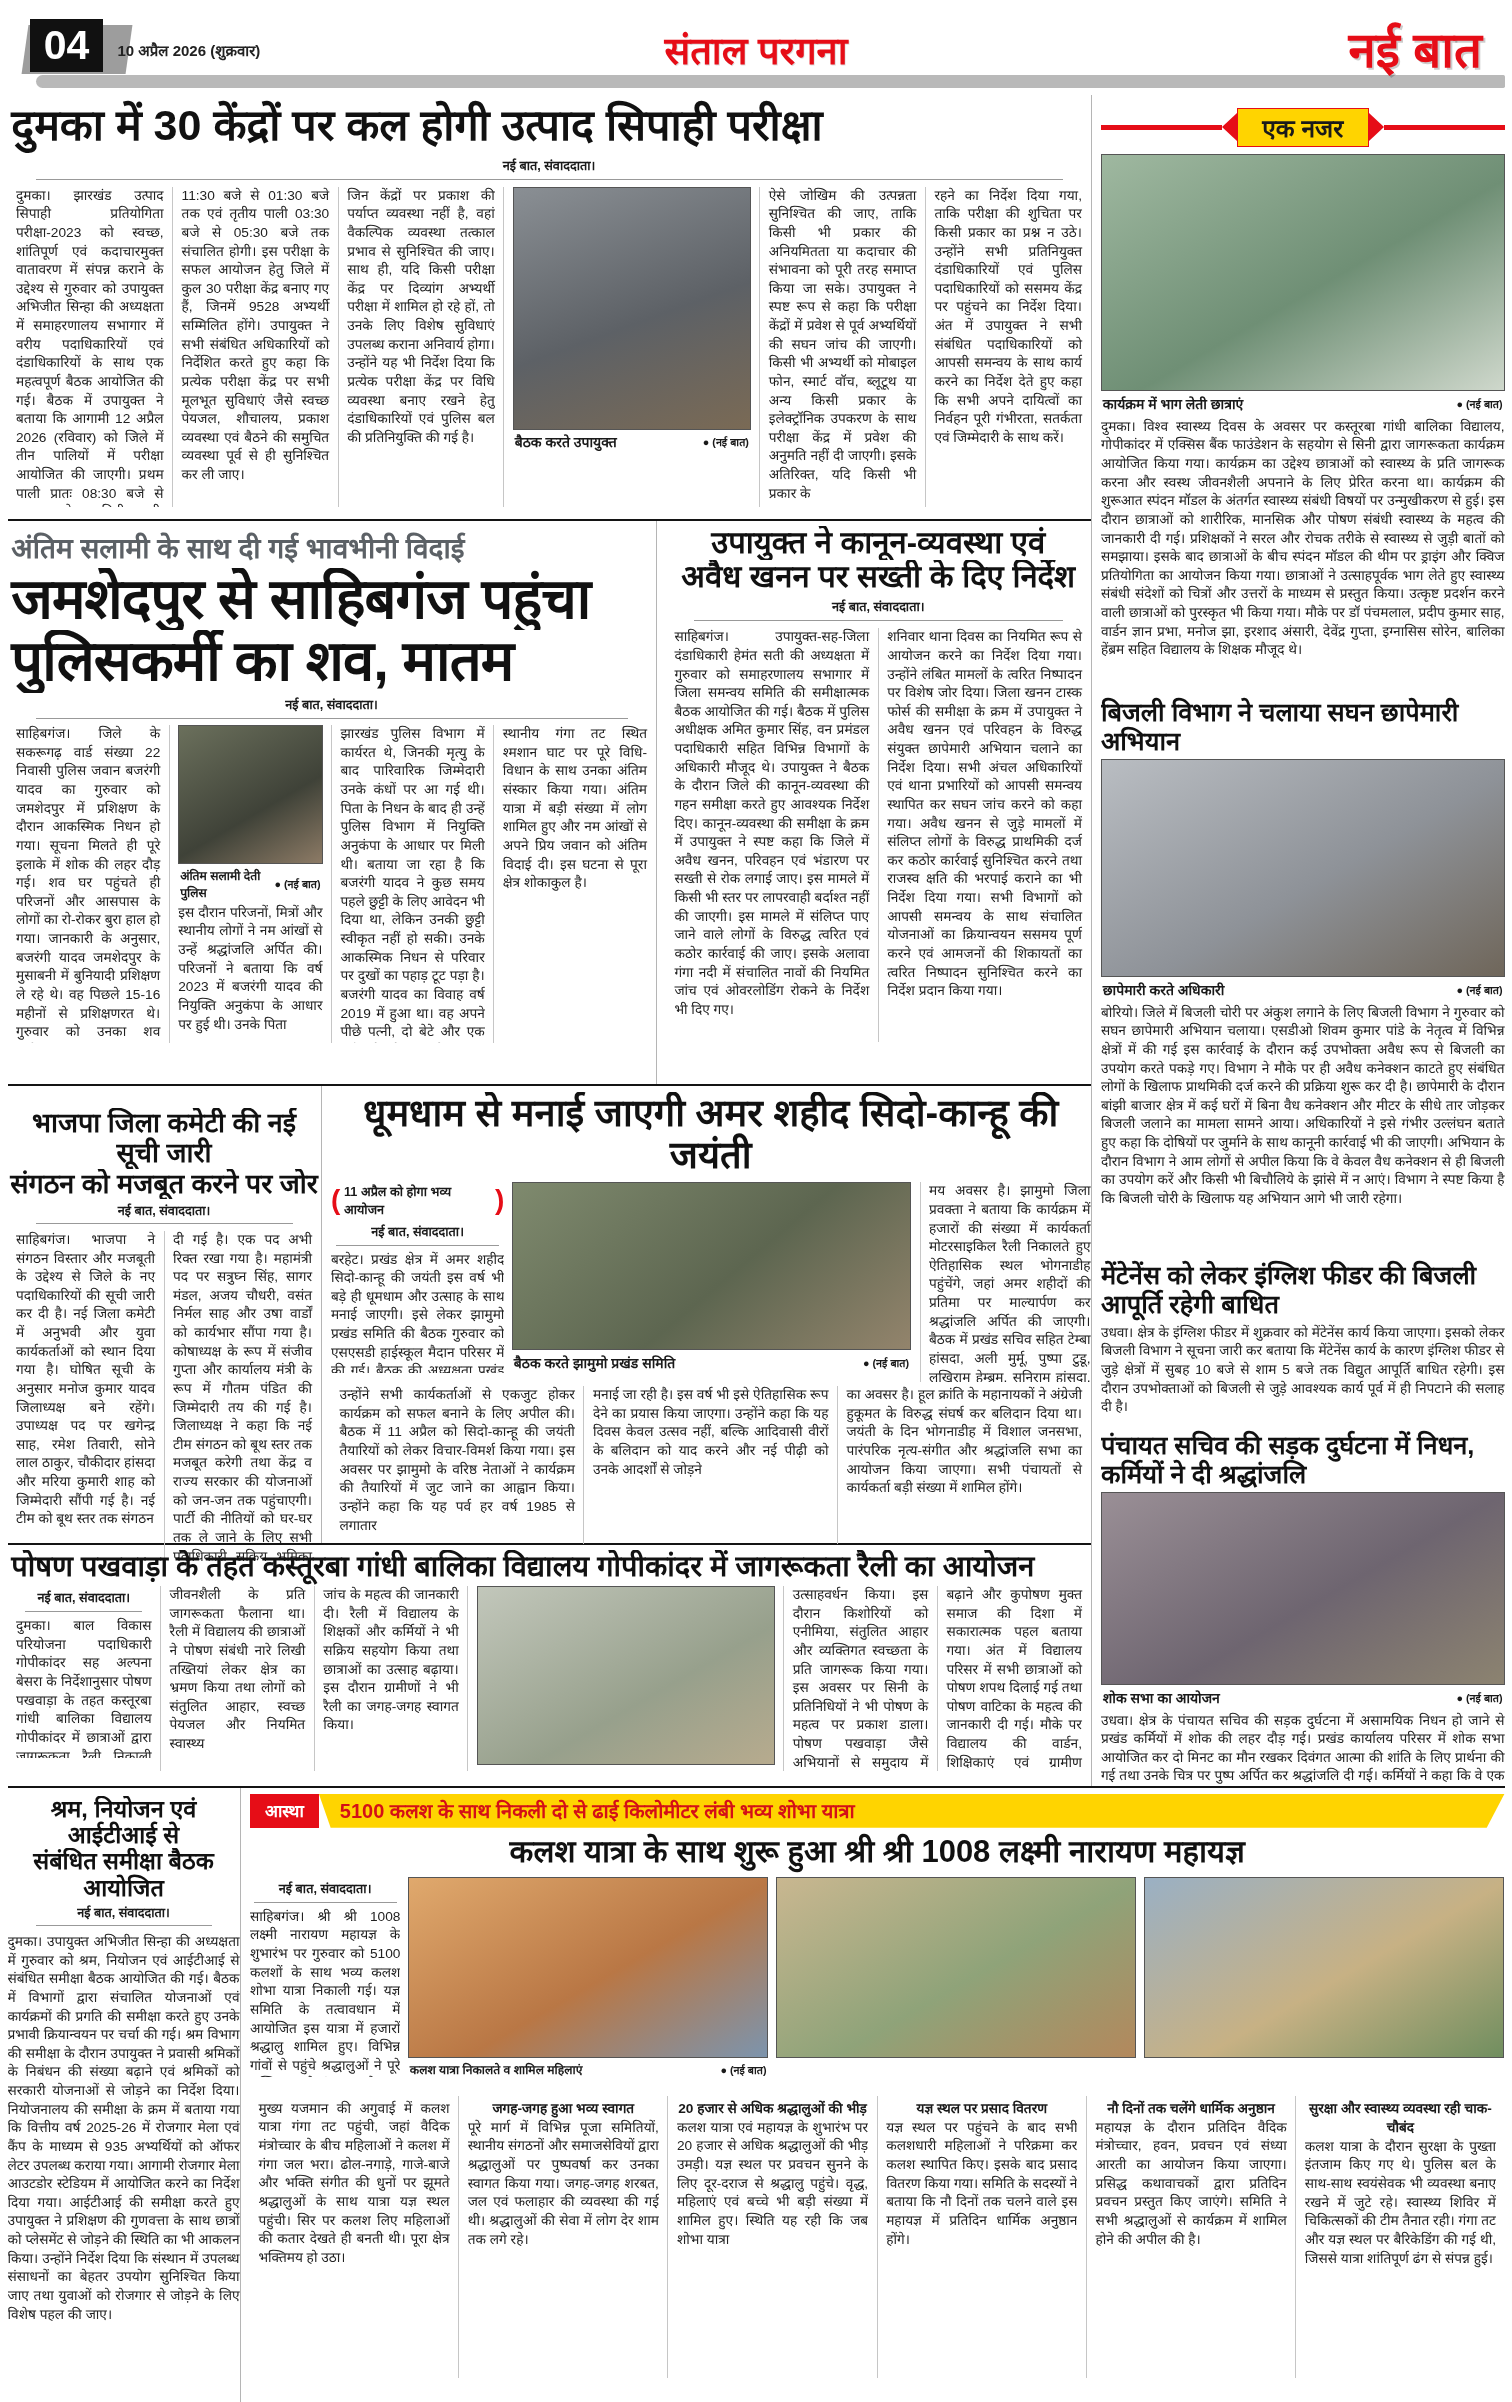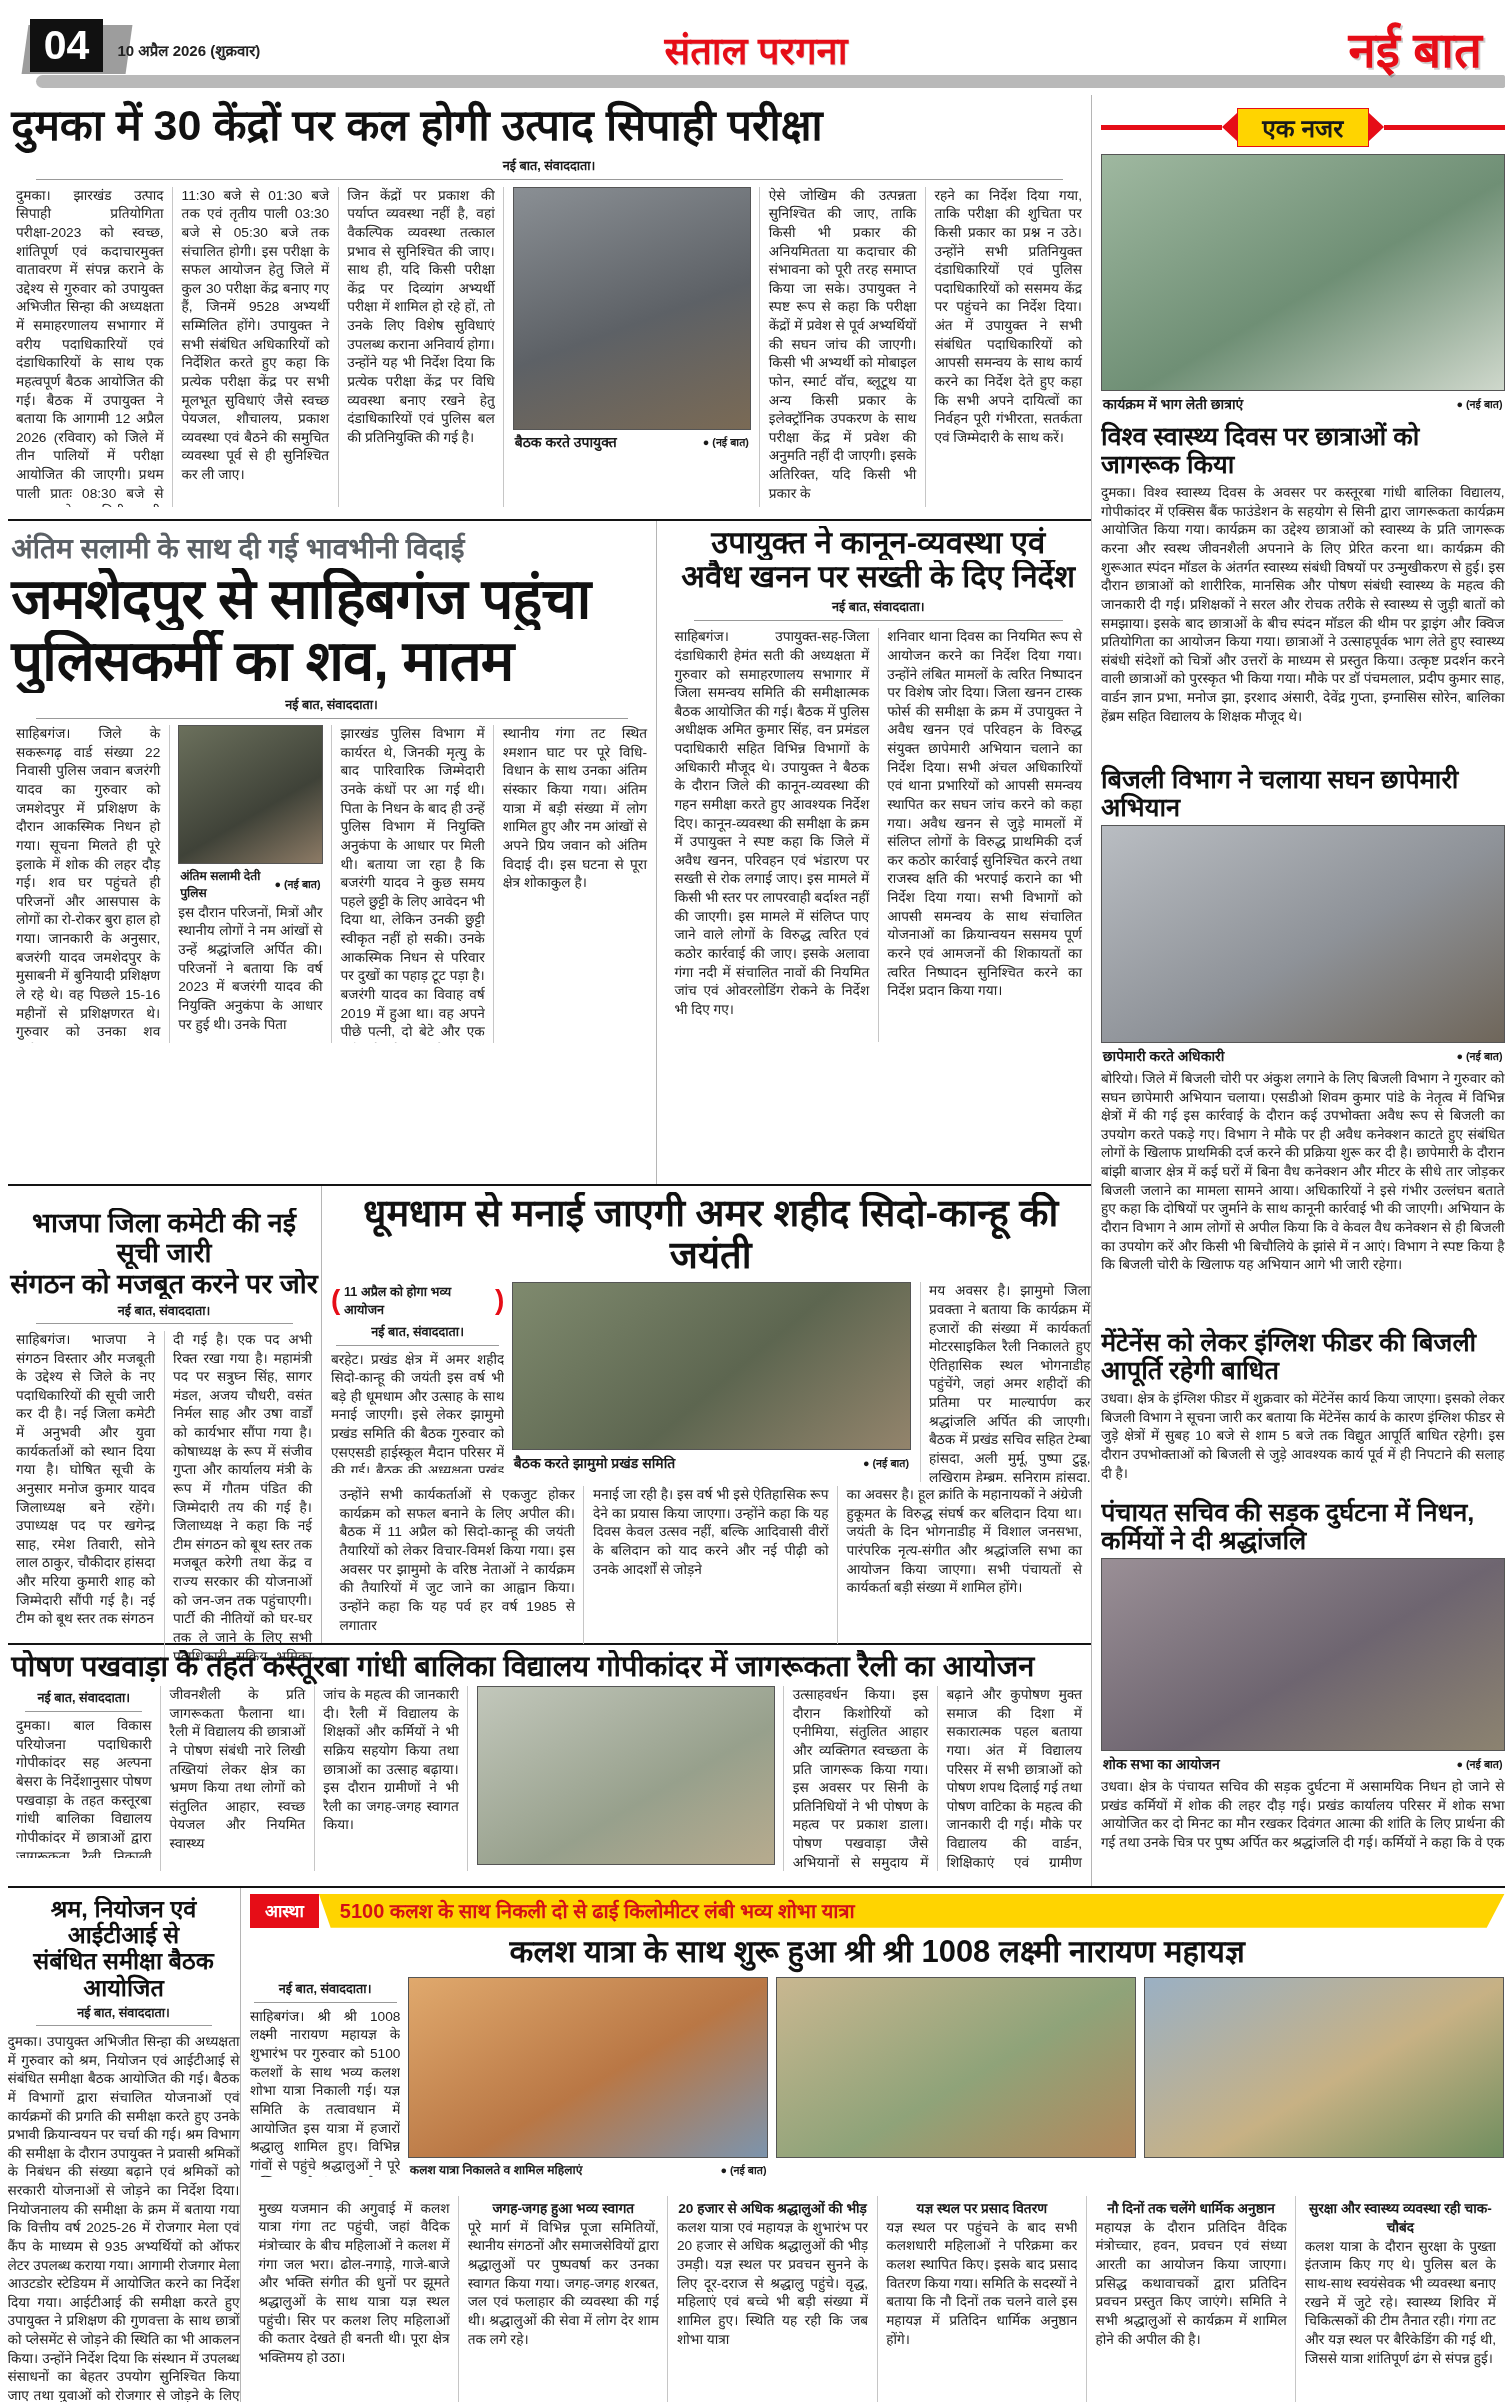--- a/index.html
+++ b/index.html
@@ -32,21 +32,21 @@
   .cols>div+div{border-left:0.9px solid #c6c6c6;}
   .rule{border-top:2.8px solid #141414;}
   
   .s1{height:424px;padding-top:3.8px;}
   .s1 .hl{font-size:43px;padding:1.9px 3.8px 5.6px;}
   .s1cols{height:320px;}
   .s1cols .tx{flex:1;}
   .s1cols .ph{width:256px;flex:0 0 256px;}
   .s1cols .ph .photo{height:243px;background:linear-gradient(160deg,#8a8f94,#5d6166 55%,#7a6a55);}
   
-  .b2{height:665px;display:flex;justify-content:flex-end;}
+  .b2{height:565px;display:flex;justify-content:flex-end;}
   .b2l{width:648px;padding-top:4.7px;}
   .kicker{font-size:28px;font-weight:bold;color:#5c6166;padding:1.9px 3.8px;}
   .b2l .big{font-size:56px;letter-spacing:-0.9px;padding:0 3.8px;}
   .b2cols{height:318px;margin-top:5.6px;}
   .b2cols>div{flex:1;}
   .b2cols .photo{height:139px;background:linear-gradient(150deg,#6b705c,#3f4238 60%,#8d7b66);}
   .b2cols .cap{font-size:12.2px;}
   .b2r{flex:1;border-left:0.9px solid #b5b5b5;padding:4.7px 0 0 9.4px;}
   .b2r .hl{font-size:31px;text-align:center;}
   .b2rcols{height:414px;margin-top:7.5px;}
@@ -260,21 +260,20 @@
         </div>
         <figure>
             <div class="photo railph"></div>
           <figcaption class="cap">
               <span>कार्यक्रम में भाग लेती छात्राएं</span>
             <span class="cr"><span>●</span> <span>(नई बात)</span></span>
           </figcaption>
         </figure>
 
         <section class="rhealth">
-          <div class="hl">विश्व स्वास्थ्य दिवस पर छात्राओं को जागरूक किया</div>
           <div class="bt">दुमका। विश्व स्वास्थ्य दिवस के अवसर पर कस्तूरबा गांधी बालिका विद्यालय, गोपीकांदर में एक्सिस बैंक फाउंडेशन के सहयोग से सिनी द्वारा जागरूकता कार्यक्रम आयोजित किया गया। कार्यक्रम का उद्देश्य छात्राओं को स्वास्थ्य के प्रति जागरूक करना और स्वस्थ जीवनशैली अपनाने के लिए प्रेरित करना था। कार्यक्रम की शुरूआत स्पंदन मॉडल के अंतर्गत स्वास्थ्य संबंधी विषयों पर उन्मुखीकरण से हुई। इस दौरान छात्राओं को शारीरिक, मानसिक और पोषण संबंधी स्वास्थ्य के महत्व की जानकारी दी गई। प्रशिक्षकों ने सरल और रोचक तरीके से स्वास्थ्य से जुड़ी बातों को समझाया। इसके बाद छात्राओं के बीच स्पंदन मॉडल की थीम पर ड्राइंग और क्विज प्रतियोगिता का आयोजन किया गया। छात्राओं ने उत्साहपूर्वक भाग लेते हुए स्वास्थ्य संबंधी संदेशों को चित्रों और उत्तरों के माध्यम से प्रस्तुत किया। उत्कृष्ट प्रदर्शन करने वाली छात्राओं को पुरस्कृत भी किया गया। मौके पर डॉ पंचमलाल, प्रदीप कुमार साह, वार्डन ज्ञान प्रभा, मनोज झा, इरशाद अंसारी, देवेंद्र गुप्ता, इग्नासिस सोरेन, बालिका हेंब्रम सहित विद्यालय के शिक्षक मौजूद थे।</div>
         </section>
 
         <section class="rbijli">
           <div class="hl">बिजली विभाग ने चलाया सघन छापेमारी अभियान</div>
           <figure>
               <div class="photo"></div>
             <figcaption class="cap">
                 <span>छापेमारी करते अधिकारी</span>
               <span class="cr"><span>●</span> <span>(नई बात)</span></span>

